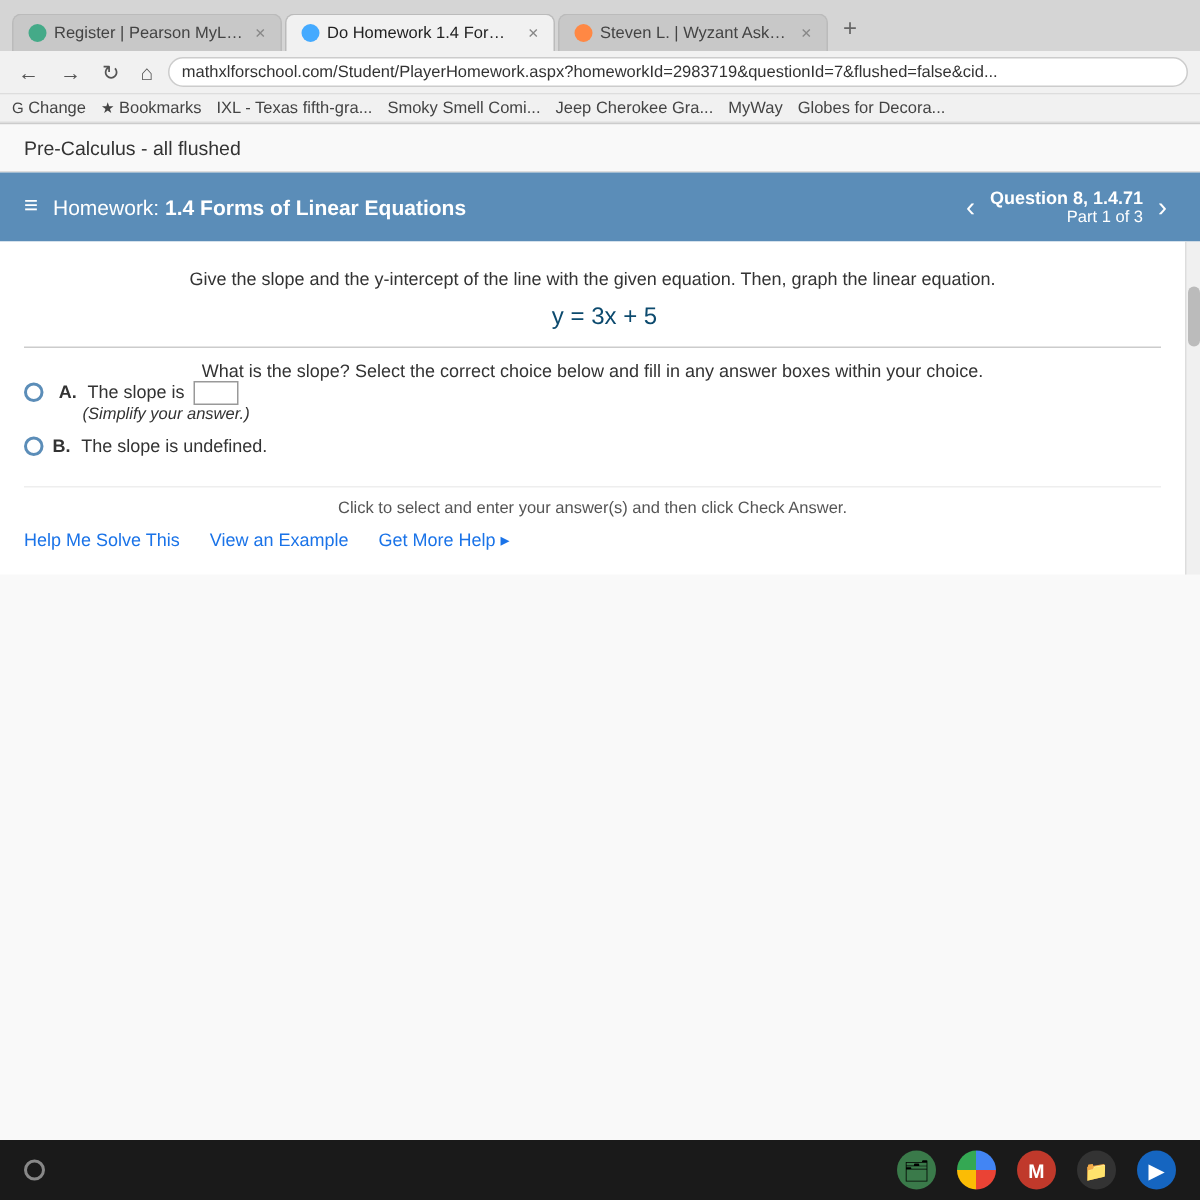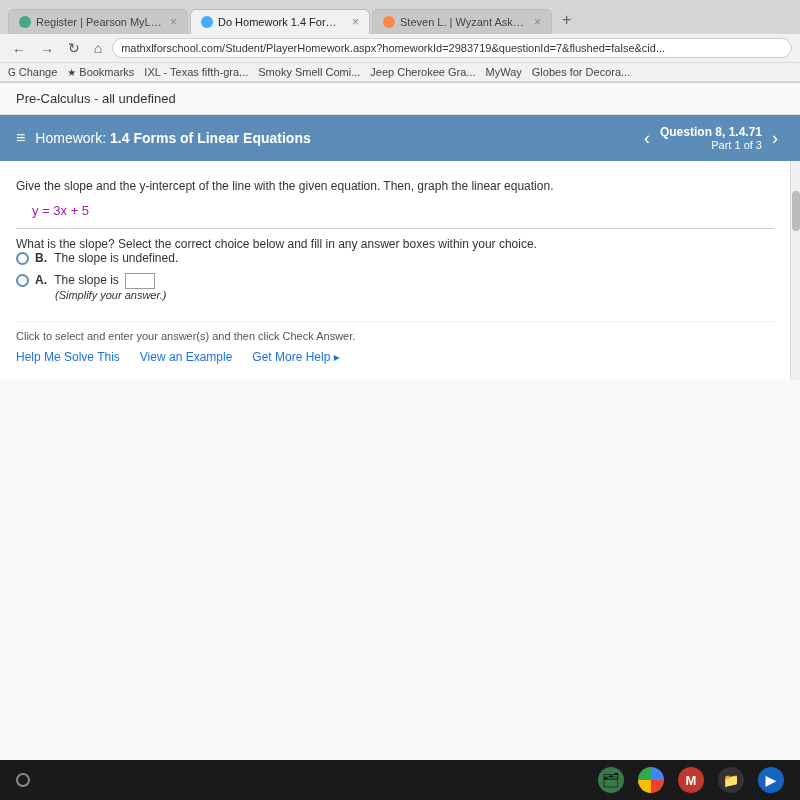--- a/index.html
+++ b/index.html
@@ -204,22 +204,22 @@
     }
 
     .question-text {
       font-size: 12px;
       color: #333;
       margin-bottom: 8px;
       line-height: 1.5;
     }
 
     .equation {
-      font-size: 13px;
-      color: #a21caf;
+      font-size: 16px;
+      color: #0c4a6e;
       margin: 6px 0 10px 16px;
     }
 
     .divider {
       border: none;
       border-top: 1px solid #ccc;
       margin: 8px 0;
     }
 
     .question-prompt {
@@ -417,62 +417,62 @@
       </div>
       <div class="bookmark-item">
         <span>Globes for Decora...</span>
       </div>
     </div>
   </div>
 
   <div class="page-content">
 
     <div class="page-header">
-      <span>Pre-Calculus - all undefined</span>
+      <span>Pre-Calculus - all flushed</span>
     </div>
 
     <div class="hw-header">
       <div class="hw-title-area">
         <span class="hw-menu-icon">≡</span>
         <span class="hw-title">Homework: <strong style="font-weight:600;">1.4 Forms of Linear Equations</strong></span>
       </div>
       <div style="display:flex; align-items:center; gap:4px;">
         <span class="hw-question-nav">‹</span>
         <div class="hw-question-info">
           <div style="font-weight:bold; font-size:12px;">Question 8, 1.4.71</div>
           <div style="font-size:11px;">Part 1 of 3</div>
         </div>
         <span class="hw-question-nav">›</span>
       </div>
     </div>
 
     <div class="content-with-scroll">
-      <div class="main-content" style="flex:1;">
+      <div class="main-content" style="flex:1;text-align:center;">
         <p class="question-text">Give the slope and the y-intercept of the line with the given equation.  Then, graph the linear equation.</p>
         <p class="equation">y = 3x + 5</p>
 
         <hr class="divider">
 
         <p class="question-prompt">What is the slope? Select the correct choice below and fill in any answer boxes within your choice.</p>
-
-        <div class="option-row">
-          <div class="radio-btn"></div>
-          <div>
-            <span class="option-label">B.</span>
-            <span>The slope is undefined.</span>
-          </div>
-        </div>
 
         <div class="option-row">
           <div class="radio-btn"></div>
           <div>
             <span class="option-label">A.</span>
             <span>The slope is</span>
             <span class="answer-box"></span>
             <div class="simplify-note">(Simplify your answer.)</div>
+          </div>
+        </div>
+
+        <div class="option-row">
+          <div class="radio-btn"></div>
+          <div>
+            <span class="option-label">B.</span>
+            <span>The slope is undefined.</span>
           </div>
         </div>
 
         <div class="bottom-instruction">
           <p>Click to select and enter your answer(s) and then click Check Answer.</p>
           <div class="help-buttons">
             <a class="help-btn" href="#">Help Me Solve This</a>
             <a class="help-btn" href="#">View an Example</a>
             <a class="help-btn" href="#">Get More Help ▸</a>
           </div>

